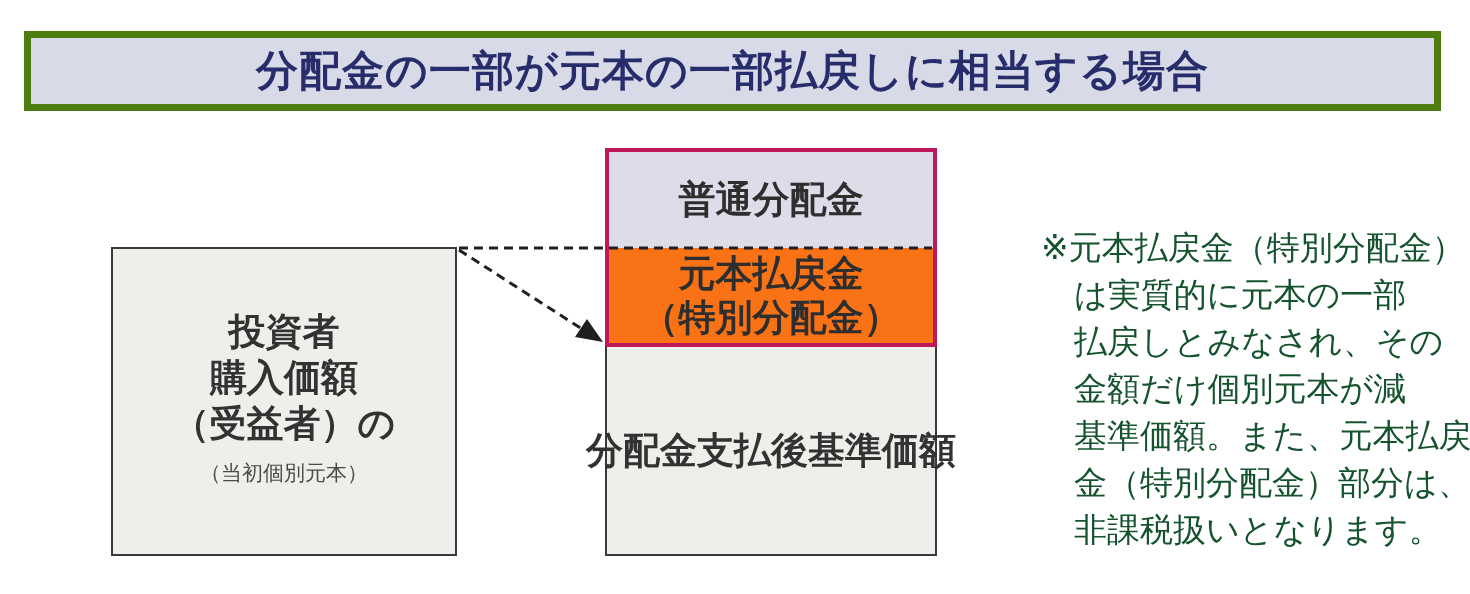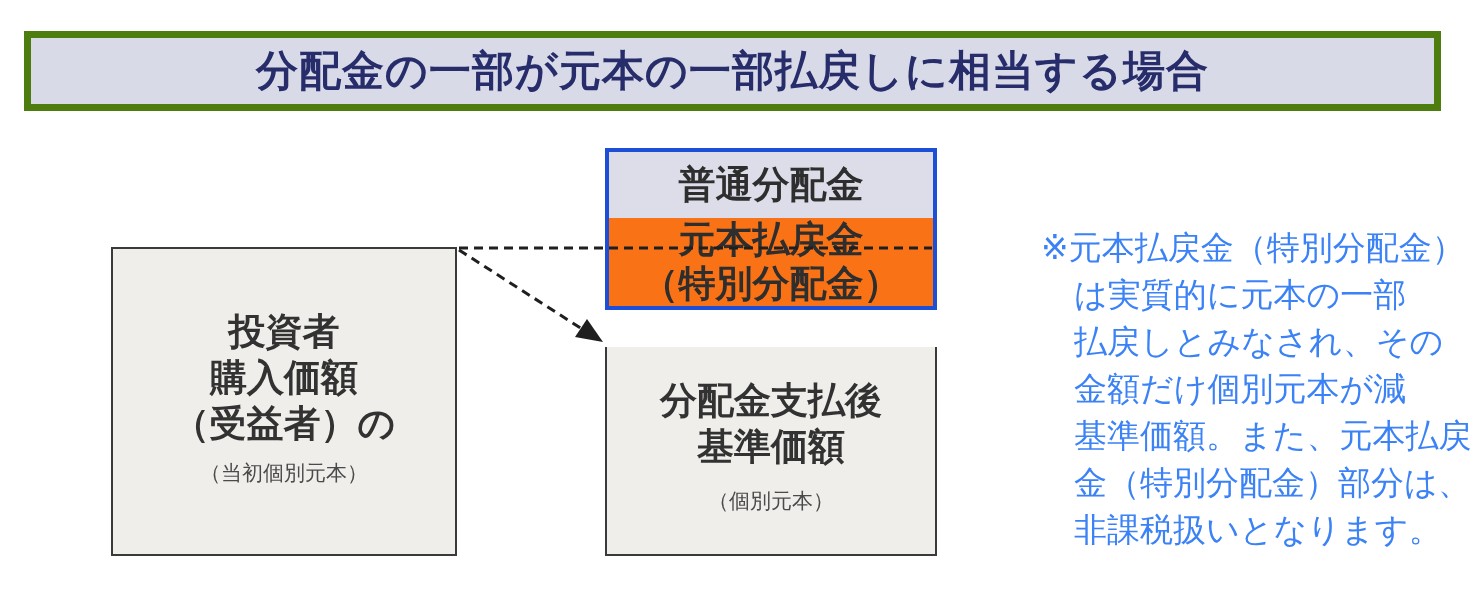--- a/index.html
+++ b/index.html
@@ -68,23 +68,23 @@
     margin-top: 4px;
     white-space: nowrap;
   }
 
   
   .bar-upper {
     position: absolute;
     left: 605px;
     top: 148px;
     width: 332px;
-    height: 162px;
+    height: 199px;
     box-sizing: border-box;
-    border: 4px solid #1d4ed8;
+    border: 4px solid #be185d;
     display: flex;
     flex-direction: column;
   }
   .sec-ordinary {
     height: 96px;
     box-sizing: border-box;
     background: #dcdde9;
     display: flex;
     align-items: center;
     justify-content: center;
@@ -110,21 +110,21 @@
     position: absolute;
     left: 605px;
     top: 347px;
     width: 332px;
     height: 209px;
     box-sizing: border-box;
     background: #efeeeb;
     border: 2px solid #3a3a3a;
     border-top: none;
     display: flex;
-    flex-direction: column;
+    flex-direction: row;
     align-items: center;
     justify-content: center;
   }
   .bar-lower .box-caption { margin-top: 9px; }
 
   
   .overlay {
     position: absolute;
     left: 0;
     top: 0;
@@ -134,21 +134,21 @@
   }
 
   
   .footnote {
     position: absolute;
     left: 1041px;
     top: 224px;
     width: 420px;
     font-size: 33px;
     font-weight: 400;
-    color: #3b82f6;
+    color: #14532d;
     line-height: 47px;
   }
   .footnote .note-line { white-space: nowrap; }
   .footnote .note-line.indented { margin-left: 33px; }
 </style>
 </head>
 <body>
 
 <div class="canvas">
 
@@ -169,21 +169,20 @@
     </div>
     <div class="sec-principal">
       <span class="bar-label">元本払戻金</span>
       <span class="bar-label">（特別分配金）</span>
     </div>
   </div>
 
   <div class="bar-lower">
     <div class="box-line">分配金支払後</div>
     <div class="box-line">基準価額</div>
-    <div class="box-caption">（個別元本）</div>
   </div>
 
   <svg class="overlay" viewBox="0 0 1470 594" xmlns="http://www.w3.org/2000/svg">
     <line x1="459" y1="248" x2="932" y2="248" stroke="#1f1f1f" stroke-width="3" stroke-dasharray="9 6"></line>
     <line x1="459" y1="250" x2="582" y2="329" stroke="#1f1f1f" stroke-width="3" stroke-dasharray="9 6"></line>
     <polygon points="603,342 575,337 587,319" fill="#1f1f1f"></polygon>
   </svg>
 
   <div class="footnote">
     <div class="note-line">※元本払戻金（特別分配金）</div>

